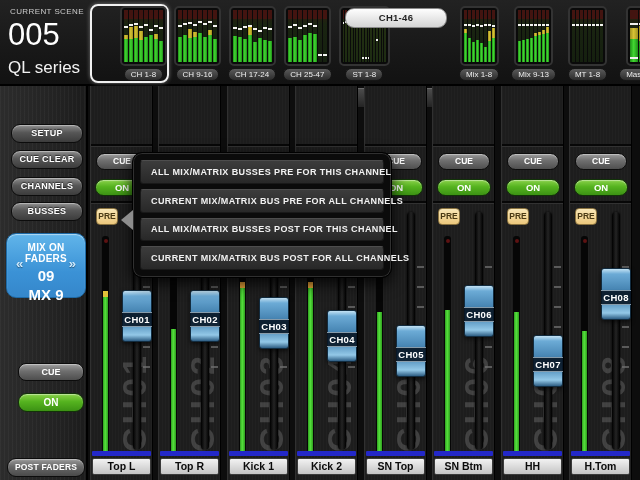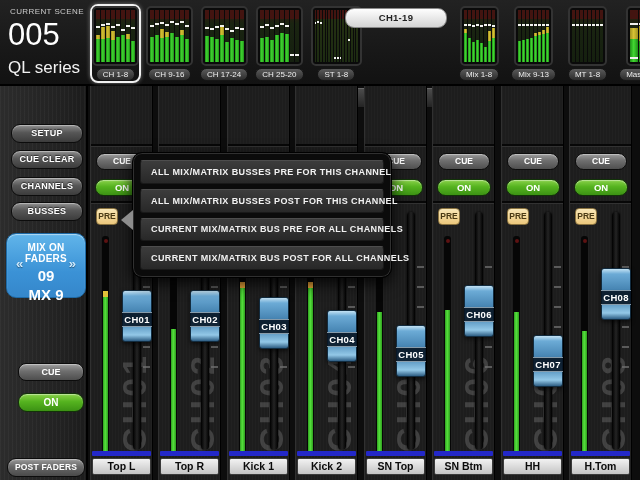--- a/index.html
+++ b/index.html
@@ -15,21 +15,21 @@
     background:linear-gradient(#222 0%,#181818 60%,#121212 100%);
     border-bottom:2px solid #000;box-sizing:border-box;
   }
   #scene{position:absolute;left:0;top:0;width:86px;height:84px;}
   .scene-label{position:absolute;left:10px;top:7px;font-size:8px;color:#ccc;letter-spacing:.4px;}
   .scene-number{position:absolute;left:8px;top:17px;font-size:31px;color:#fff;}
   .scene-series{position:absolute;left:8px;top:58px;font-size:17px;color:#f2f2f2;}
   #left-blocks{position:absolute;left:90px;top:4px;display:flex;gap:3px;align-items:flex-start;}
   #right-blocks{position:absolute;left:457px;top:4px;display:flex;gap:8px;align-items:flex-start;}
   .mblock{display:flex;flex-direction:column;align-items:center;border:2px solid transparent;border-radius:8px;}
-  .mblock.selected{border-color:#f0f0f0;box-shadow:0 0 4px rgba(255,255,255,.4);}
+  .mblock.selected{border-color:#f0f0f0;box-shadow:0 0 4px rgba(255,255,255,.4);padding-left:28px;}
   .mbox{
     background:#0a0a0a;border:2px solid #333;border-radius:5px;
     padding:2px;height:52px;display:flex;gap:1px;align-items:stretch;
   }
   .bar{position:relative;height:100%;
     background:linear-gradient(180deg,#431410 0%,#431410 17%,#242010 17%,#1a2411 26%,#15200f 100%);}
   .bar.st{background:linear-gradient(180deg,#431410 0%,#431410 17%,#243012 17%,#1d2c12 100%);}
   .bar .g{position:absolute;left:0;right:0;bottom:0;background:linear-gradient(90deg,#1f8f17,#42d832 45%,#1f8f17);}
   .bar .y{position:absolute;left:0;right:0;background:linear-gradient(90deg,#a08f1e,#d8c435 45%,#a08f1e);}
   .bar .p{position:absolute;left:0;right:0;height:2px;background:#f2f2ef;}
@@ -326,21 +326,21 @@
             <div class="g" style="height: 53%;"></div>
             <div class="p" style="top: 29%;"></div>
           </div>
           <div class="bar" style="width: 4px;">
             <div class="p" style="top: 85%;"></div>
           </div>
           <div class="bar" style="width: 4px;">
             <div class="p" style="top: 85%;"></div>
           </div>
         </div>
-        <div class="mlabel">CH 25-20</div>
+        <div class="mlabel">CH 25-47</div>
       </div>
       <div class="mblock">
         <div class="mbox">
           <div class="bar st" style="width: 1.8px;">
             <div class="p" style="top: 24%;"></div>
           </div>
           <div class="bar st" style="width: 1.8px;">
             <div class="p" style="top: 22%;"></div>
           </div>
           <div class="bar st" style="width: 1.8px;">
@@ -364,21 +364,21 @@
           <div class="bar st" style="width: 1.8px;">
             <div class="p" style="top: 55%;"></div>
           </div>
           <div class="bar st" style="width: 1.8px;"></div>
           <div class="bar st" style="width: 1.8px;"></div>
           <div class="bar st" style="width: 1.8px;"></div>
         </div>
         <div class="mlabel">ST 1-8</div>
       </div>
     </div>
-  <div class="bank-btn" id="bank1">CH1-19</div>
+  <div class="bank-btn" id="bank1">CH1-46</div>
   <div class="bank-btn" id="bank2">CH33-64</div>
   <div id="right-blocks">
       <div class="mblock">
         <div class="mbox">
           <div class="bar" style="width: 3px;">
             <div class="g" style="height: 56%;"></div>
             <div class="y" style="top: 37%; height: 7%;"></div>
             <div class="p" style="top: 27%;"></div>
           </div>
           <div class="bar" style="width: 3px;">
@@ -710,16 +710,16 @@
         <div class="cap-label">CH08</div>
       </div>
       <div class="color-bar" style="background: rgb(35, 40, 200);"></div>
       <div class="name-plate">H.Tom</div>
     </div>
   </div>
 
 <div id="popup">
   <div class="popup-pointer"></div>
   <div class="popup-item">ALL MIX/MATRIX BUSSES PRE FOR THIS CHANNEL</div>
+  <div class="popup-item">CURRENT MIX/MATRIX BUS PRE FOR ALL CHANNELS</div>
   <div class="popup-item">ALL MIX/MATRIX BUSSES POST FOR THIS CHANNEL</div>
-  <div class="popup-item">CURRENT MIX/MATRIX BUS PRE FOR ALL CHANNELS</div>
   <div class="popup-item">CURRENT MIX/MATRIX BUS POST FOR ALL CHANNELS</div>
 </div>
 
 </body></html>

